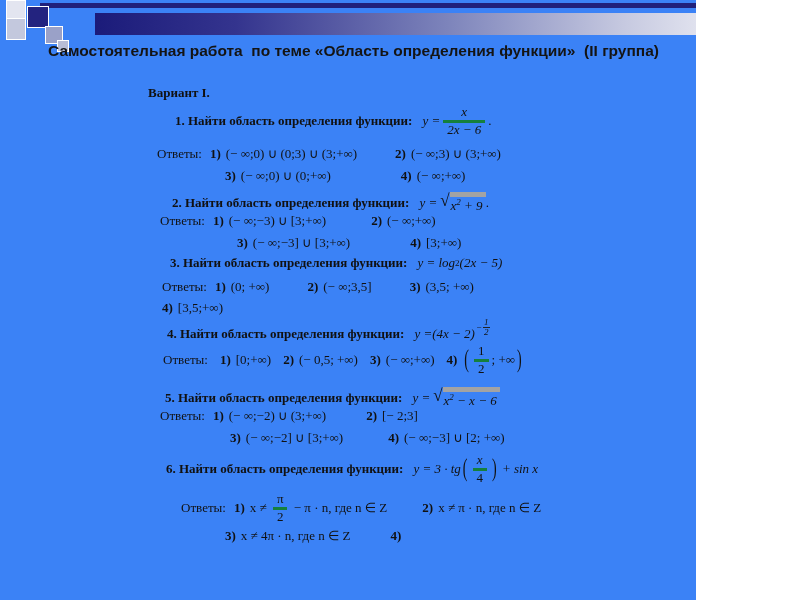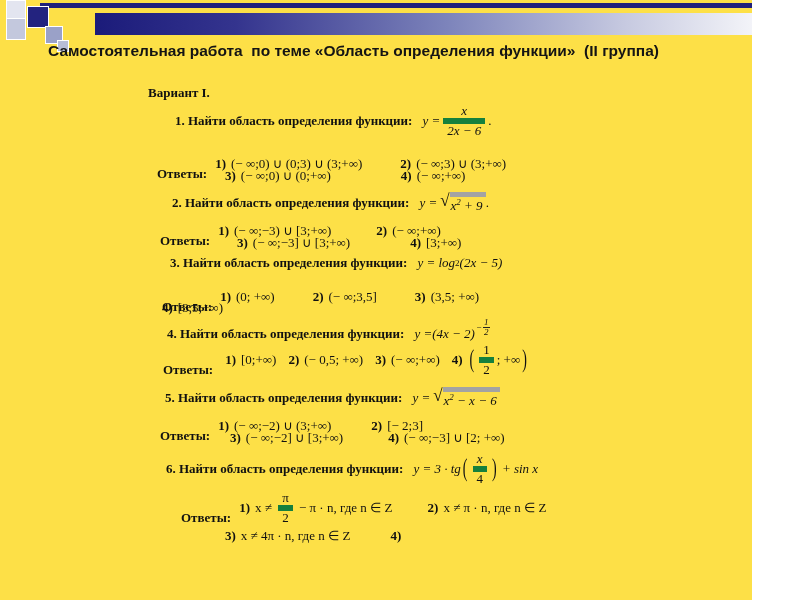--- a/index.html
+++ b/index.html
@@ -1,16 +1,16 @@
 <!DOCTYPE html>
 <html><head>
 <meta charset="utf-8">
 <style>
   html,body{margin:0;padding:0;background:#fff;}
-  .slide{position:relative;width:752px;height:600px;background:#fde047;overflow:hidden;
+  .slide{position:relative;width:696px;height:600px;background:#3b82f6;overflow:hidden;
          font-family:"Liberation Serif",serif;color:#111;}
   
   .left-strip{position:absolute;left:0;top:0;width:14px;height:118px;
               background:linear-gradient(to bottom,#d7daе9,#ffffff);}
   .top-line{position:absolute;left:40px;top:3px;width:760px;height:5px;background:#20207b;}
   .banner{position:absolute;left:95px;top:13px;width:705px;height:22px;
           background:linear-gradient(to right,#1b1b7a 0%,#34348e 20%,#7d84bb 50%,#c6c9e0 75%,#ffffff 98%);}
   .sq{position:absolute;border:1px solid #fff;}
   .sq-a{left:6px;top:0;width:18px;height:18px;background:#e3e5f0;}
   .sq-b{left:6px;top:18px;width:18px;height:20px;background:#c3c8dd;}
@@ -20,27 +20,27 @@
   
   .title{position:absolute;left:48px;top:42px;width:730px;
          font-family:"Liberation Sans",sans-serif;font-weight:bold;font-size:15.5px;
          color:#141414;white-space:pre;}
   
   .line{position:absolute;display:flex;align-items:center;white-space:pre;
         font-size:13px;line-height:1.15;}
   .bold{font-weight:bold;}
   .math{font-style:italic;}
   .gap{display:inline-block;width:10px;}
-  .anslbl{font-weight:bold;margin-top:20px;}
+  .anslbl{font-weight:normal;}
   .opt{display:inline-flex;align-items:center;white-space:pre;}
   .optlbl{font-weight:bold;margin-right:5px;}
   
   .frac{display:inline-flex;flex-direction:column;align-items:center;line-height:1.1;margin:0 3px;}
   .fnum{padding:0 4px;}
-  .fden{border-top:6px solid #15803d;padding:0 4px;}
+  .fden{border-top:3px solid #15803d;padding:0 4px;}
   
   .sqrt{display:inline-flex;align-items:flex-start;margin-left:3px;}
   .radical{font-size:17px;line-height:1.05;font-style:normal;}
   .rad{border-top:5px solid #a3a3a3;padding:0 3px 0 1px;}
   sup{font-size:9px;}
   .sub{font-size:9px;vertical-align:-3px;}
   
   .supfrac{display:inline-flex;align-items:center;font-size:9px;line-height:1;
            transform:translateY(-7px);margin-left:1px;font-style:italic;}
   .sfrac{display:inline-flex;flex-direction:column;align-items:center;line-height:1;margin-left:1px;}

